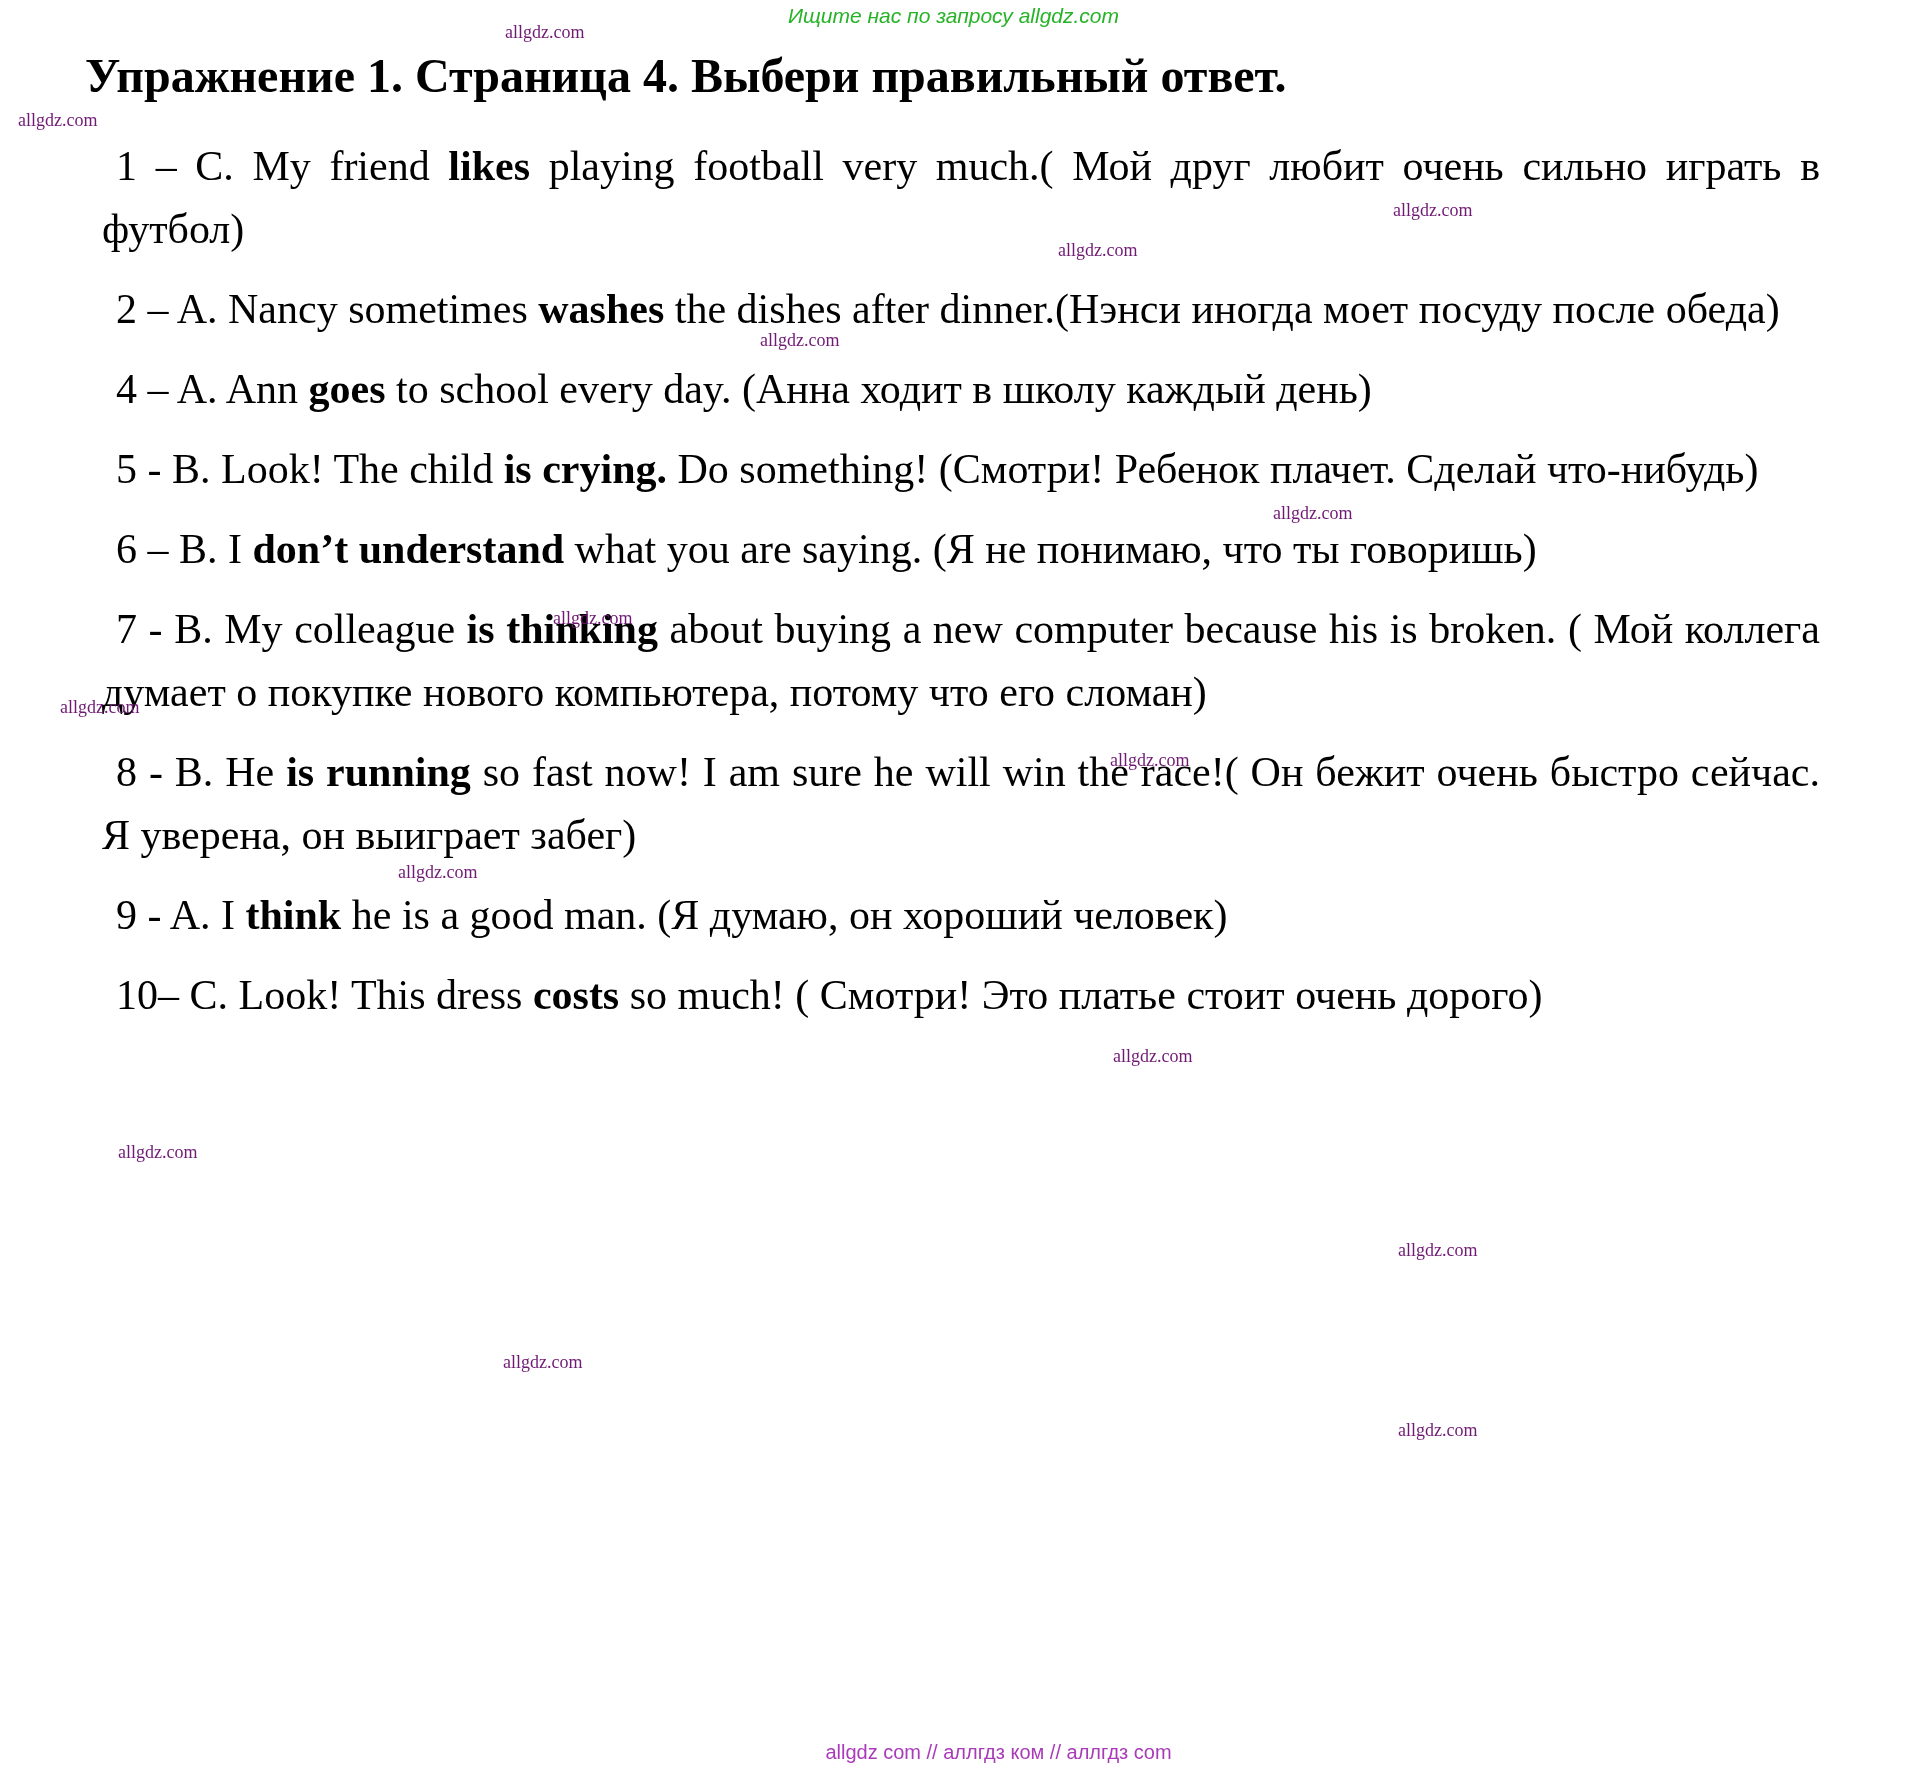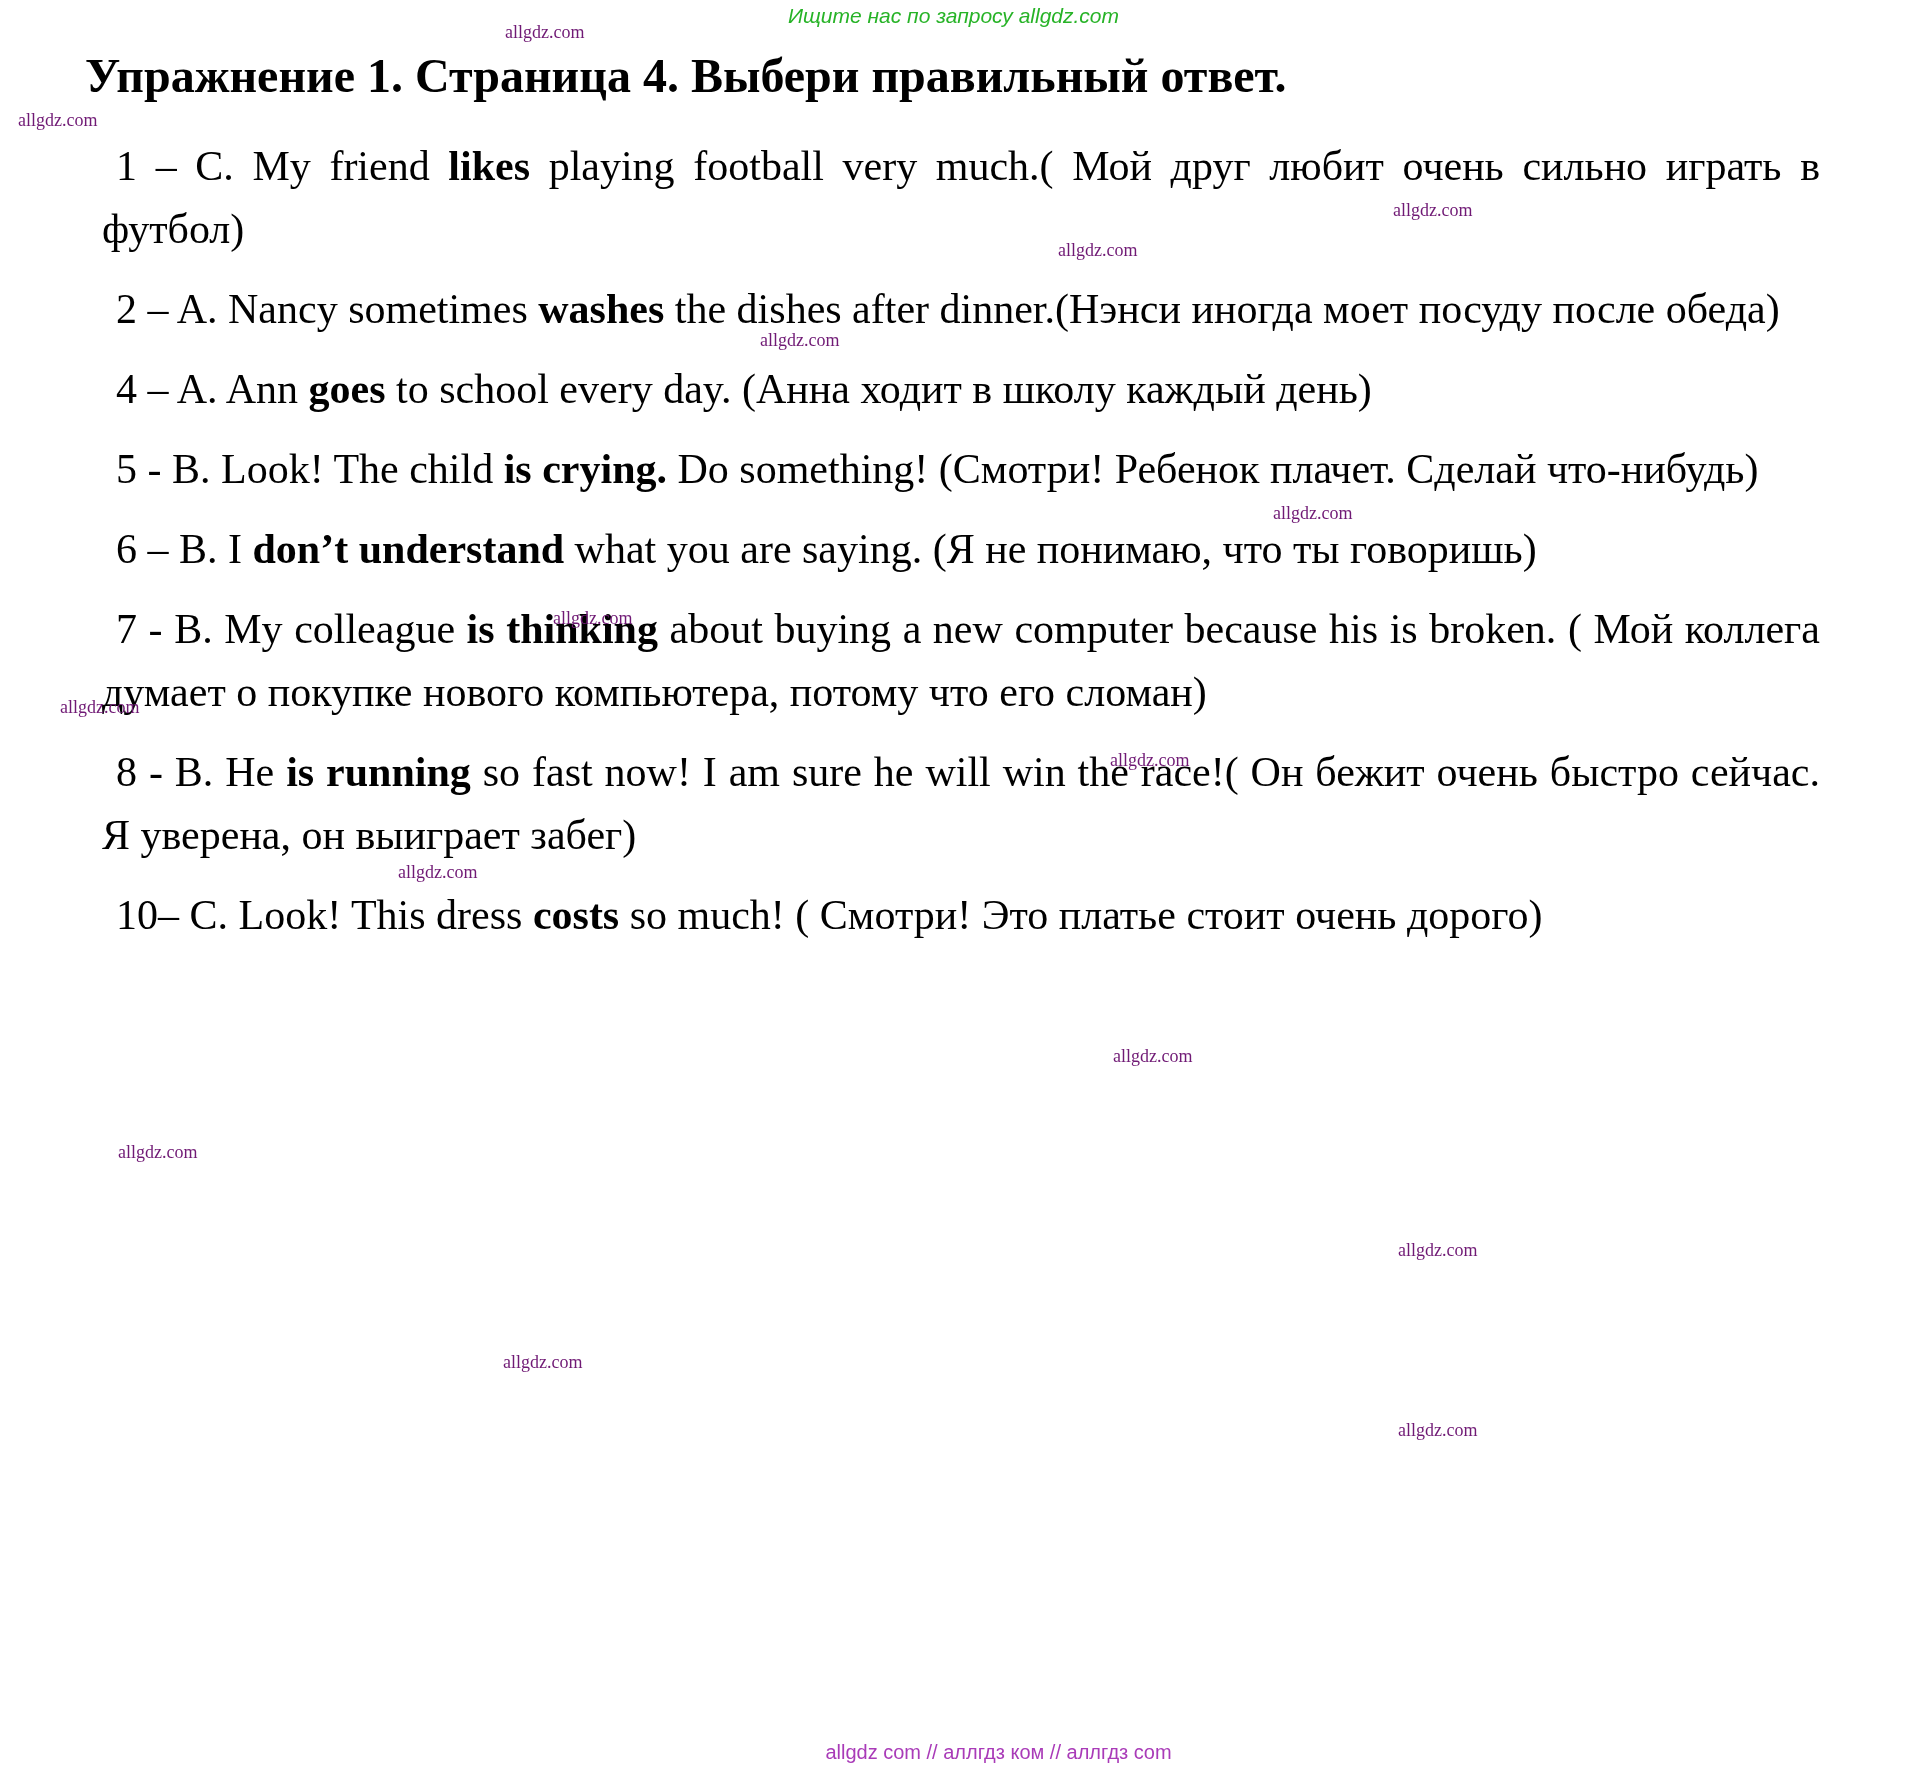--- a/index.html
+++ b/index.html
@@ -71,20 +71,21 @@
 <div class="content">
   <h1 class="title">Упражнение 1. Страница 4. Выбери правильный ответ.</h1>
   <div id="answers-list">
       <p class="answer"><span>1 – C. My friend </span><span class="b">likes</span><span> playing football very much.( Мой друг любит очень сильно играть в футбол)</span></p>
       <p class="answer"><span>2 – A. Nancy sometimes </span><span class="b">washes</span><span> the dishes after dinner.(Нэнси иногда моет посуду после обеда)</span></p>
       <p class="answer"><span>4 – A. Ann </span><span class="b">goes</span><span> to school every day. (Анна ходит в школу каждый день)</span></p>
       <p class="answer"><span>5 - B. Look! The child </span><span class="b">is crying.</span><span> Do something! (Смотри! Ребенок плачет. Сделай что-нибудь)</span></p>
       <p class="answer"><span>6 – B.  I </span><span class="b">don’t understand</span><span> what you are saying. (Я не понимаю, что ты говоришь)</span></p>
       <p class="answer"><span>7  - B. My colleague </span><span class="b">is thinking</span><span> about buying a new computer because his is broken. ( Мой коллега думает о покупке нового компьютера, потому что его сломан)</span></p>
       <p class="answer"><span>8  - B. He </span><span class="b">is running</span><span> so fast now! I am sure he will win the race!( Он бежит очень быстро сейчас. Я уверена, он выиграет забег)</span></p>
+      <p class="answer"><span>9  - A. I </span><span class="b">think</span><span> he is a good man. (Я думаю, он хороший человек)</span></p>
       <p class="answer"><span>10– C. Look! This dress </span><span class="b">costs</span><span> so much! ( Смотри! Это платье стоит очень дорого)</span></p>
     </div>
 </div>
 
 <span class="wm" style="left:505px; top:22px;">allgdz.com</span>
 <span class="wm" style="left:18px;  top:110px;">allgdz.com</span>
 <span class="wm" style="left:1393px;top:200px;">allgdz.com</span>
 <span class="wm" style="left:1058px;top:240px;">allgdz.com</span>
 <span class="wm" style="left:760px; top:330px;">allgdz.com</span>
 <span class="wm" style="left:1273px;top:503px;">allgdz.com</span>

